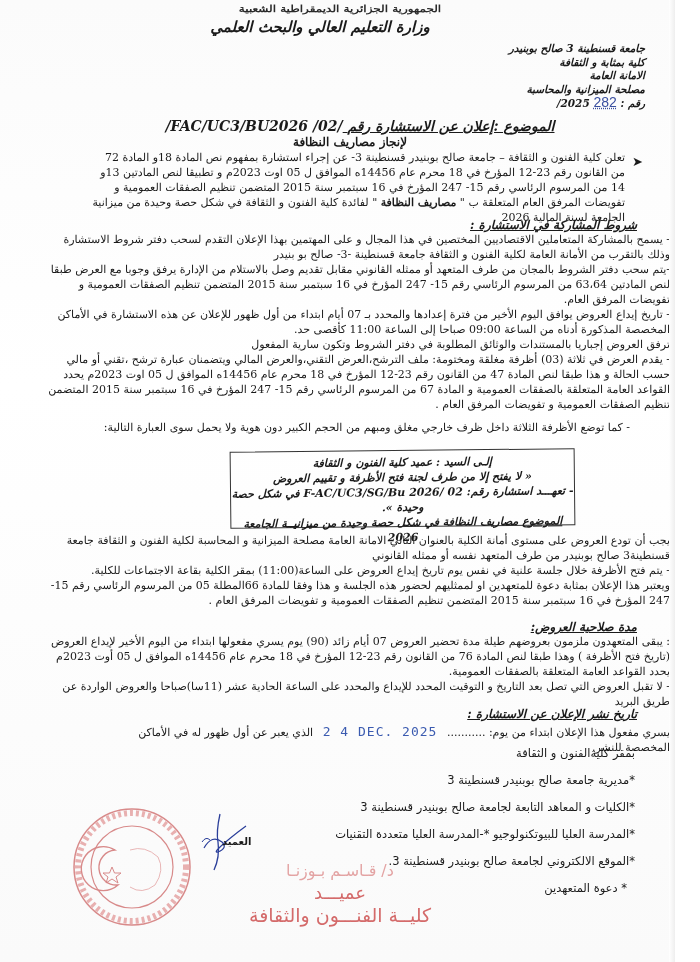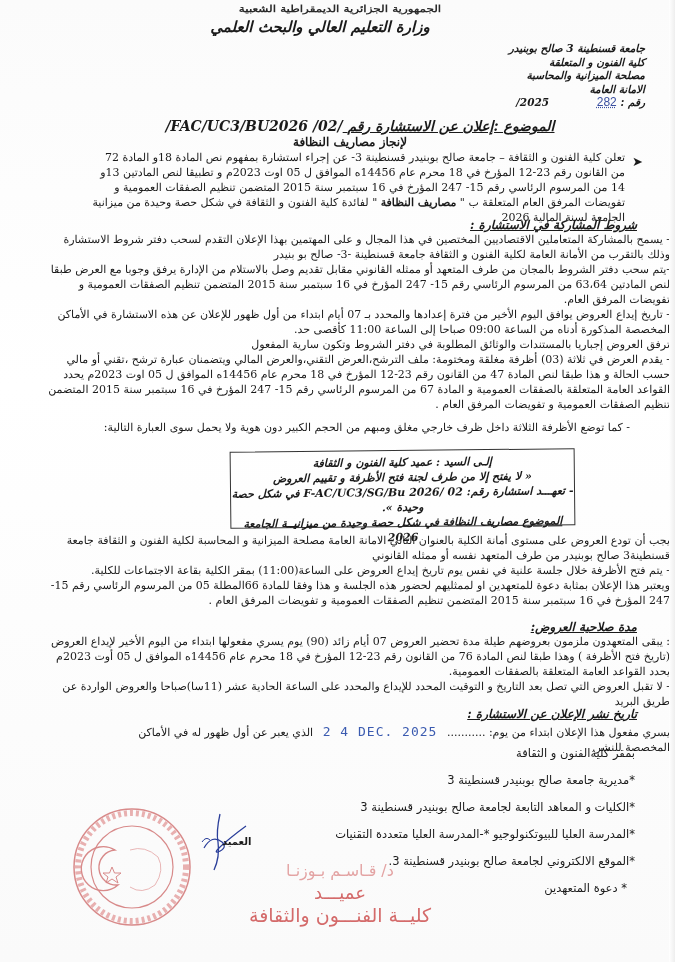--- a/index.html
+++ b/index.html
@@ -26,21 +26,21 @@
   .hdr-ministry {
     top: 18px; left: 160px; width: 320px; text-align: center;
     font-size: 15px; font-weight: bold; font-style: italic;
   }
   .hdr-block {
     top: 42px; right: 30px; width: 200px;
     font-size: 10.5px; font-style: italic; font-weight: bold; line-height: 13.5px;
   }
   .ref-num {
     font-family: "Liberation Sans", sans-serif; font-style: normal; color: #3a4fa0;
-    font-size: 12px; font-weight: normal; text-decoration: underline dotted; margin-left: 44px;
+    font-size: 14px; font-weight: normal; text-decoration: underline dotted;
   }
 
   
   .subject {
     top: 118px; left: 140px; width: 440px; text-align: center;
     font-size: 14px; font-weight: bold; font-style: italic; text-decoration: underline;
     direction: rtl;
   }
   .subject .code { direction: ltr; unicode-bidi: embed; display: inline-block; }
   .subtitle {
@@ -106,23 +106,23 @@
 </head>
 <body>
 
 <div class="page">
 
   <div class="abs hdr-republic rtl">الجمهورية الجزائرية الديمقراطية الشعبية</div>
   <div class="abs hdr-ministry rtl">وزارة التعليم العالي والبحث العلمي</div>
 
   <div class="abs hdr-block rtl">
     <div>جامعة قسنطينة 3 صالح بوبنيدر</div>
-    <div>كلية الفنون و المتعلقة</div>
+    <div>كلية بمثابة و الثقافة</div>
+    <div>الامانة العامة</div>
     <div>مصلحة الميزانية والمحاسبة</div>
-    <div>الامانة العامة</div>
     <div>
       <span>رقم :</span>
       <span class="ref-num">282</span>
       <span style="direction:ltr;unicode-bidi:embed;">/2025</span>
     </div>
   </div>
 
   <div class="abs subject">
     <span>الموضوع :إعلان عن الاستشارة رقم</span>
     <span class="code">/FAC/UC3/BU2026 /02/</span>

